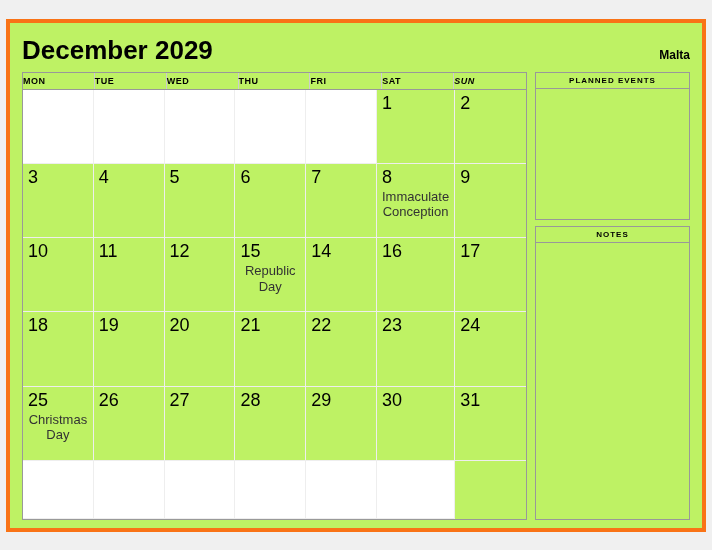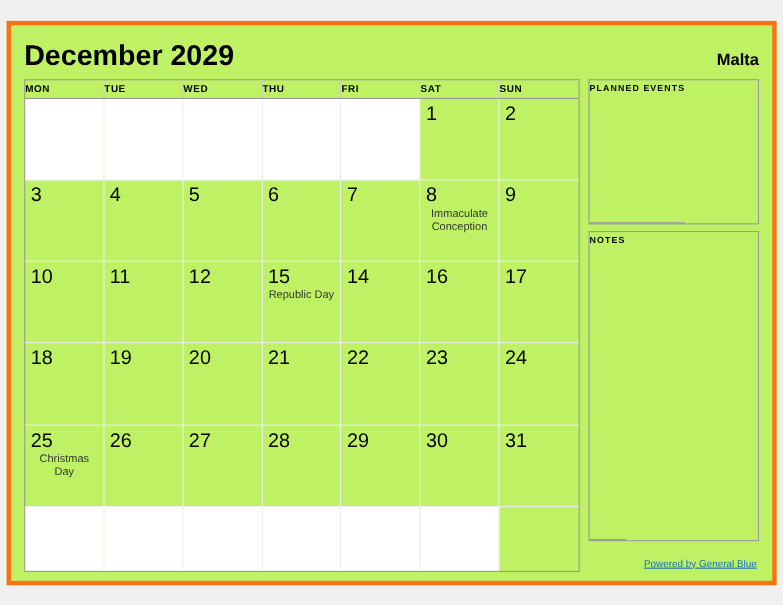--- a/index.html
+++ b/index.html
@@ -27,21 +27,21 @@
       justify-content: space-between;
       align-items: baseline;
       margin-bottom: 6px;
     }
     .month-title {
       font-size: 26px;
       font-weight: bold;
       color: #000;
     }
     .country-title {
-      font-size: 15px;
+      font-size: 12px;
       font-weight: bold;
       color: #000;
     }
     .main-content {
       display: flex;
       flex: 1;
       gap: 8px;
     }
     .calendar-section {
       flex: 1;
@@ -55,21 +55,21 @@
       border-bottom: 1px solid #999;
     }
     .day-header {
       font-size: 9px;
       font-weight: bold;
       color: #000;
       padding: 3px 0;
       border-right: 1px solid #ccc;
       letter-spacing: 0.5px;
     }
-    .day-header:last-child { border-right: none; }
+    .day-header:last-child { border-right: none; font-style: italic; }
     .calendar-grid {
       display: grid;
       grid-template-columns: repeat(7, 1fr);
       flex: 1;
     }
     .day-cell {
       border-right: 1px solid #eee;
       border-bottom: 1px solid #eee;
       padding: 4px 5px 2px 5px;
       min-height: 72px;
@@ -79,37 +79,37 @@
     }
     .day-cell:nth-child(7n) { border-right: none; }
     .day-cell.empty { background: white; }
     .day-num {
       font-size: 18px;
       font-weight: normal;
       color: #000;
       line-height: 1.1;
     }
     .event-label {
-      font-size: 10px;
+      font-size: 13px;
       color: #333;
       text-align: center;
       line-height: 1.2;
       margin-top: 1px;
       width: 100%;
     }
     .sidebar {
       width: 155px;
       display: flex;
       flex-direction: column;
       gap: 6px;
     }
     .sidebar-box {
       border: 1px solid #999;
       display: flex;
-      flex-direction: row;
+      flex-direction: column;
     }
     .sidebar-label {
       text-align: center;
       font-size: 8px;
       font-weight: bold;
       letter-spacing: 1px;
       padding: 3px 0;
       border-bottom: 1px solid #999;
       color: #000;
     }
@@ -265,18 +265,15 @@
 
     <div class="sidebar">
       <div class="sidebar-box planned-events-box">
         <div class="sidebar-label">PLANNED EVENTS</div>
         <div class="sidebar-content"></div>
       </div>
       <div class="sidebar-box notes-box">
         <div class="sidebar-label">NOTES</div>
         <div class="sidebar-content notes-content"></div>
       </div>
-      <div class="footer">
-        <a href="#">Powered by General Blue</a>
-      </div>
     </div>
   </div>
 </div>
 
 </body></html>

